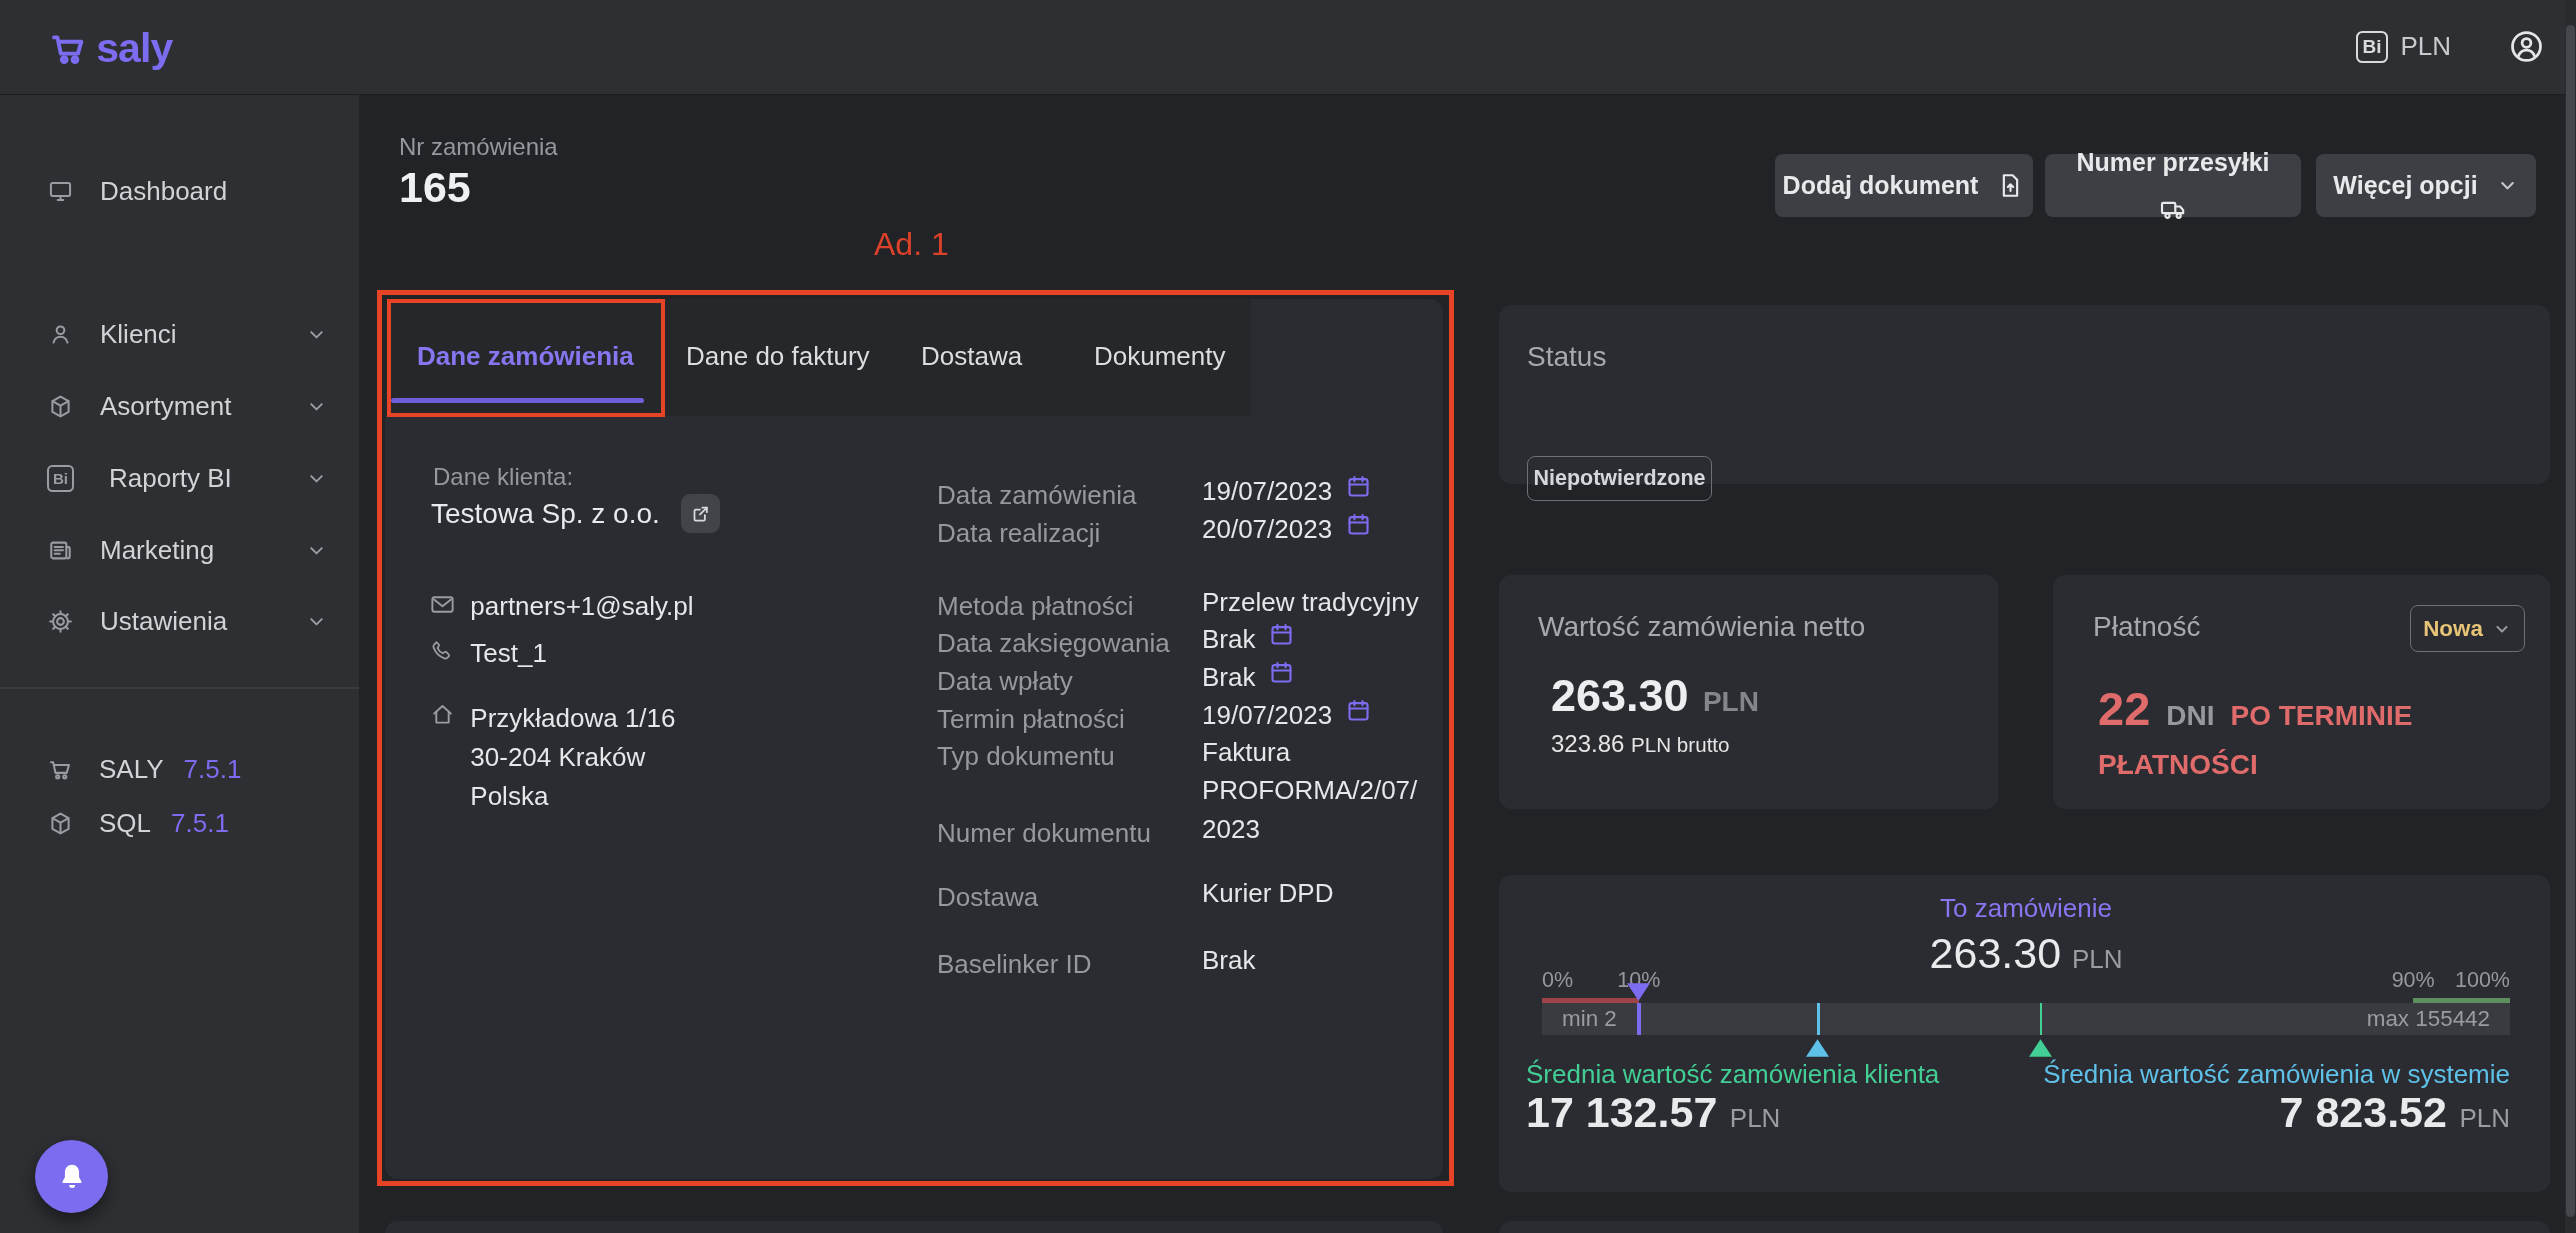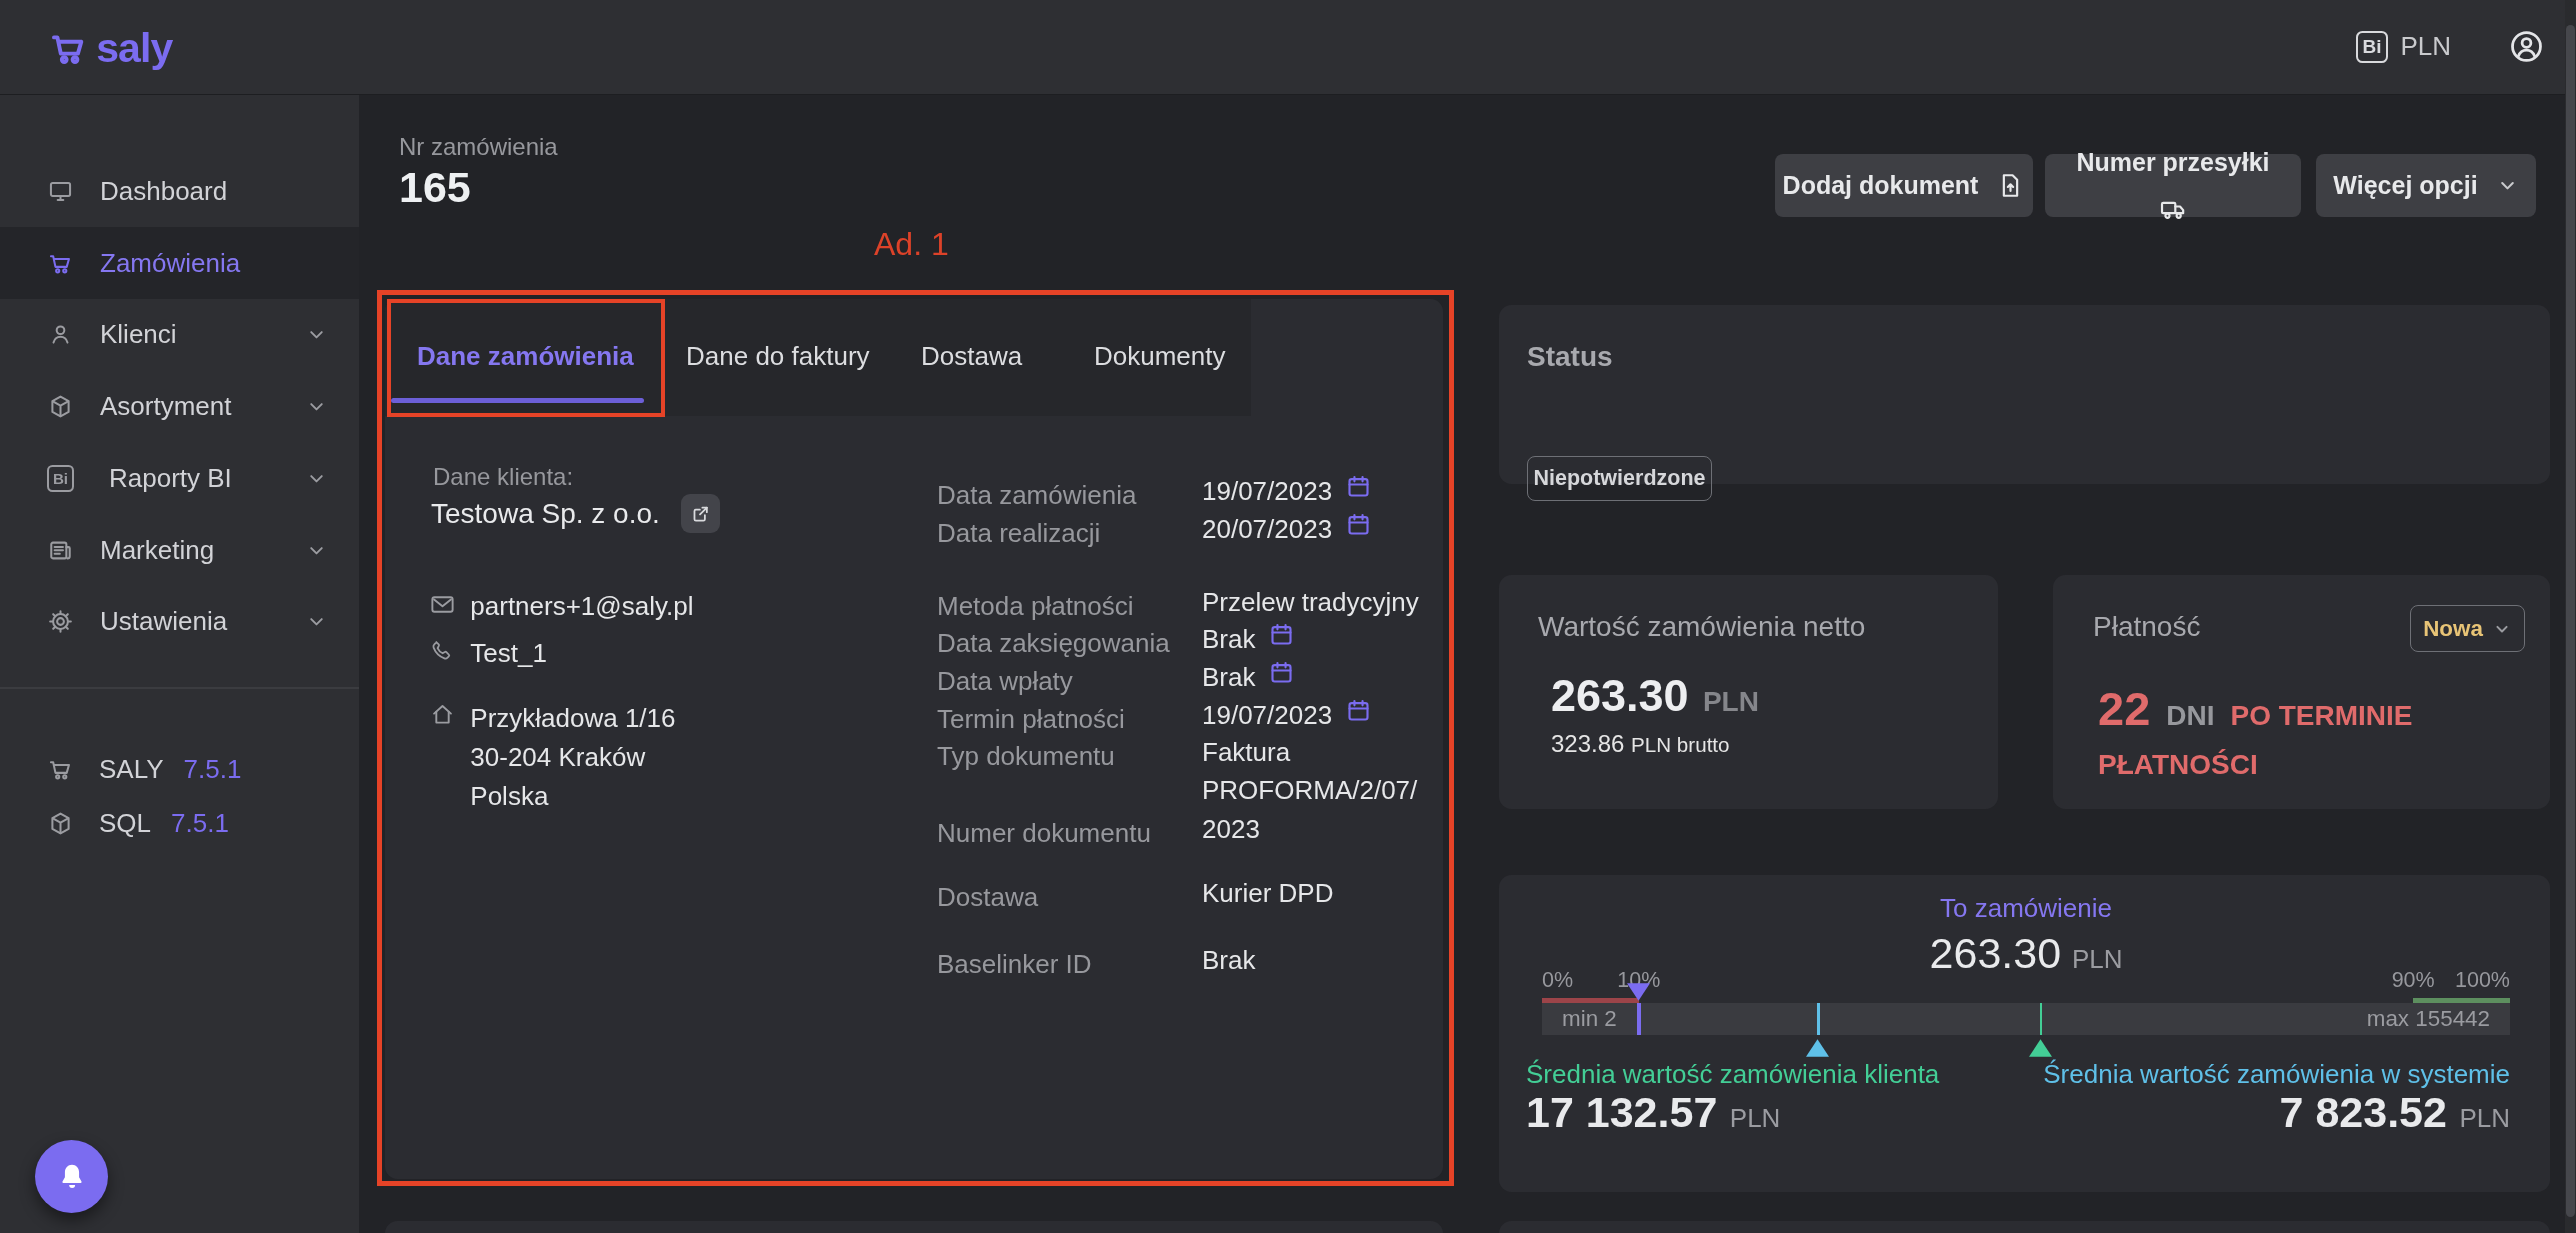--- a/index.html
+++ b/index.html
@@ -70,21 +70,21 @@
 
   
   .field-row { position:absolute; left:937px; width:484px; display:flex; align-items:flex-end; }
   .field-row .f-label { width:265px; flex:none; font-size:26px; color:#97989d; }
   .field-row .f-val { display:flex; align-items:flex-start; gap:12.5px; font-size:26px; color:#e6e7e9; }
   .field-row .f-text { max-width:269px; word-break:break-all; line-height:39px; margin-top:-5.4px; padding-top:5.4px; }
   .cal-icon { width:27px; height:27px; color:#7b6cf0; flex:none; margin-top:0.9px; cursor:pointer; }
 
   
   .status-card { left:1499px; top:305px; width:1051px; height:179px; }
-  .status-title { left:1527px; top:341px; font-size:28px; color:#a8a9ae;font-weight:bold; }
+  .status-title { left:1527px; top:341px; font-size:28px; color:#a8a9ae; }
   .status-right { right:56px; top:341px; display:flex; align-items:center; gap:18px; }
   .status-text { font-size:28px; color:#c7c8cc; }
   .status-dot { width:17px; height:17px; border-radius:50%; background:#9fa0a5; }
   .status-chip { left:1527px; top:456px; width:185px; height:45px; border:1.8px solid #6e7076; border-radius:8px;
                  display:flex; align-items:center; justify-content:center; font-size:21.5px; font-weight:700; color:#d6d7da; cursor:pointer; }
 
   
   .value-card { left:1499px; top:575px; width:499px; height:234px; }
   .vc-title { left:1538px; top:611px; font-size:28px; color:#a8a9ae; }
   .vc-value-row { left:1551px; top:670px; display:flex; align-items:baseline; gap:14.3px; }
@@ -178,30 +178,20 @@
 <div class="abs sidebar">
   <div class="nav-item" style="top:60px">
     <span class="ni-icon">
       <svg width="27" height="27" viewBox="0 0 24 24" fill="none" stroke="currentColor" stroke-width="1.8" stroke-linecap="round">
           <rect x="3.5" y="4.5" width="17" height="11.5" rx="1.5"></rect>
           <path d="M9.5 19.5h5M12 16v3.5"></path>
         </svg>
     </span>
     <span class="ni-label">Dashboard</span>
   </div>
-  <div class="nav-item active" style="top:132px">
-    <span class="ni-icon">
-      <svg width="27" height="27" viewBox="0 0 24 24" fill="none" stroke="currentColor" stroke-width="1.8" stroke-linecap="round" stroke-linejoin="round">
-          <path d="M3.5 5.5h2l2 9.5h10l2-7H6.6"></path>
-          <circle cx="9.5" cy="18.5" r="1.4"></circle>
-          <circle cx="15.8" cy="18.5" r="1.4"></circle>
-        </svg>
-    </span>
-    <span class="ni-label">Zamówienia</span>
-  </div>
   <div class="nav-item" style="top:203px">
     <span class="ni-icon">
       <svg width="27" height="27" viewBox="0 0 24 24" fill="none" stroke="currentColor" stroke-width="1.8" stroke-linecap="round">
           <circle cx="12" cy="8.2" r="3.4"></circle>
           <path d="M5.8 19.2c.9-3.5 3.3-5.2 6.2-5.2s5.3 1.7 6.2 5.2"></path>
         </svg>
     </span>
     <span class="ni-label">Klienci</span>
     <span class="ni-chevron">
       <svg width="23" height="23" viewBox="0 0 24 24" fill="none" stroke="currentColor" stroke-width="2" stroke-linecap="round" stroke-linejoin="round">

